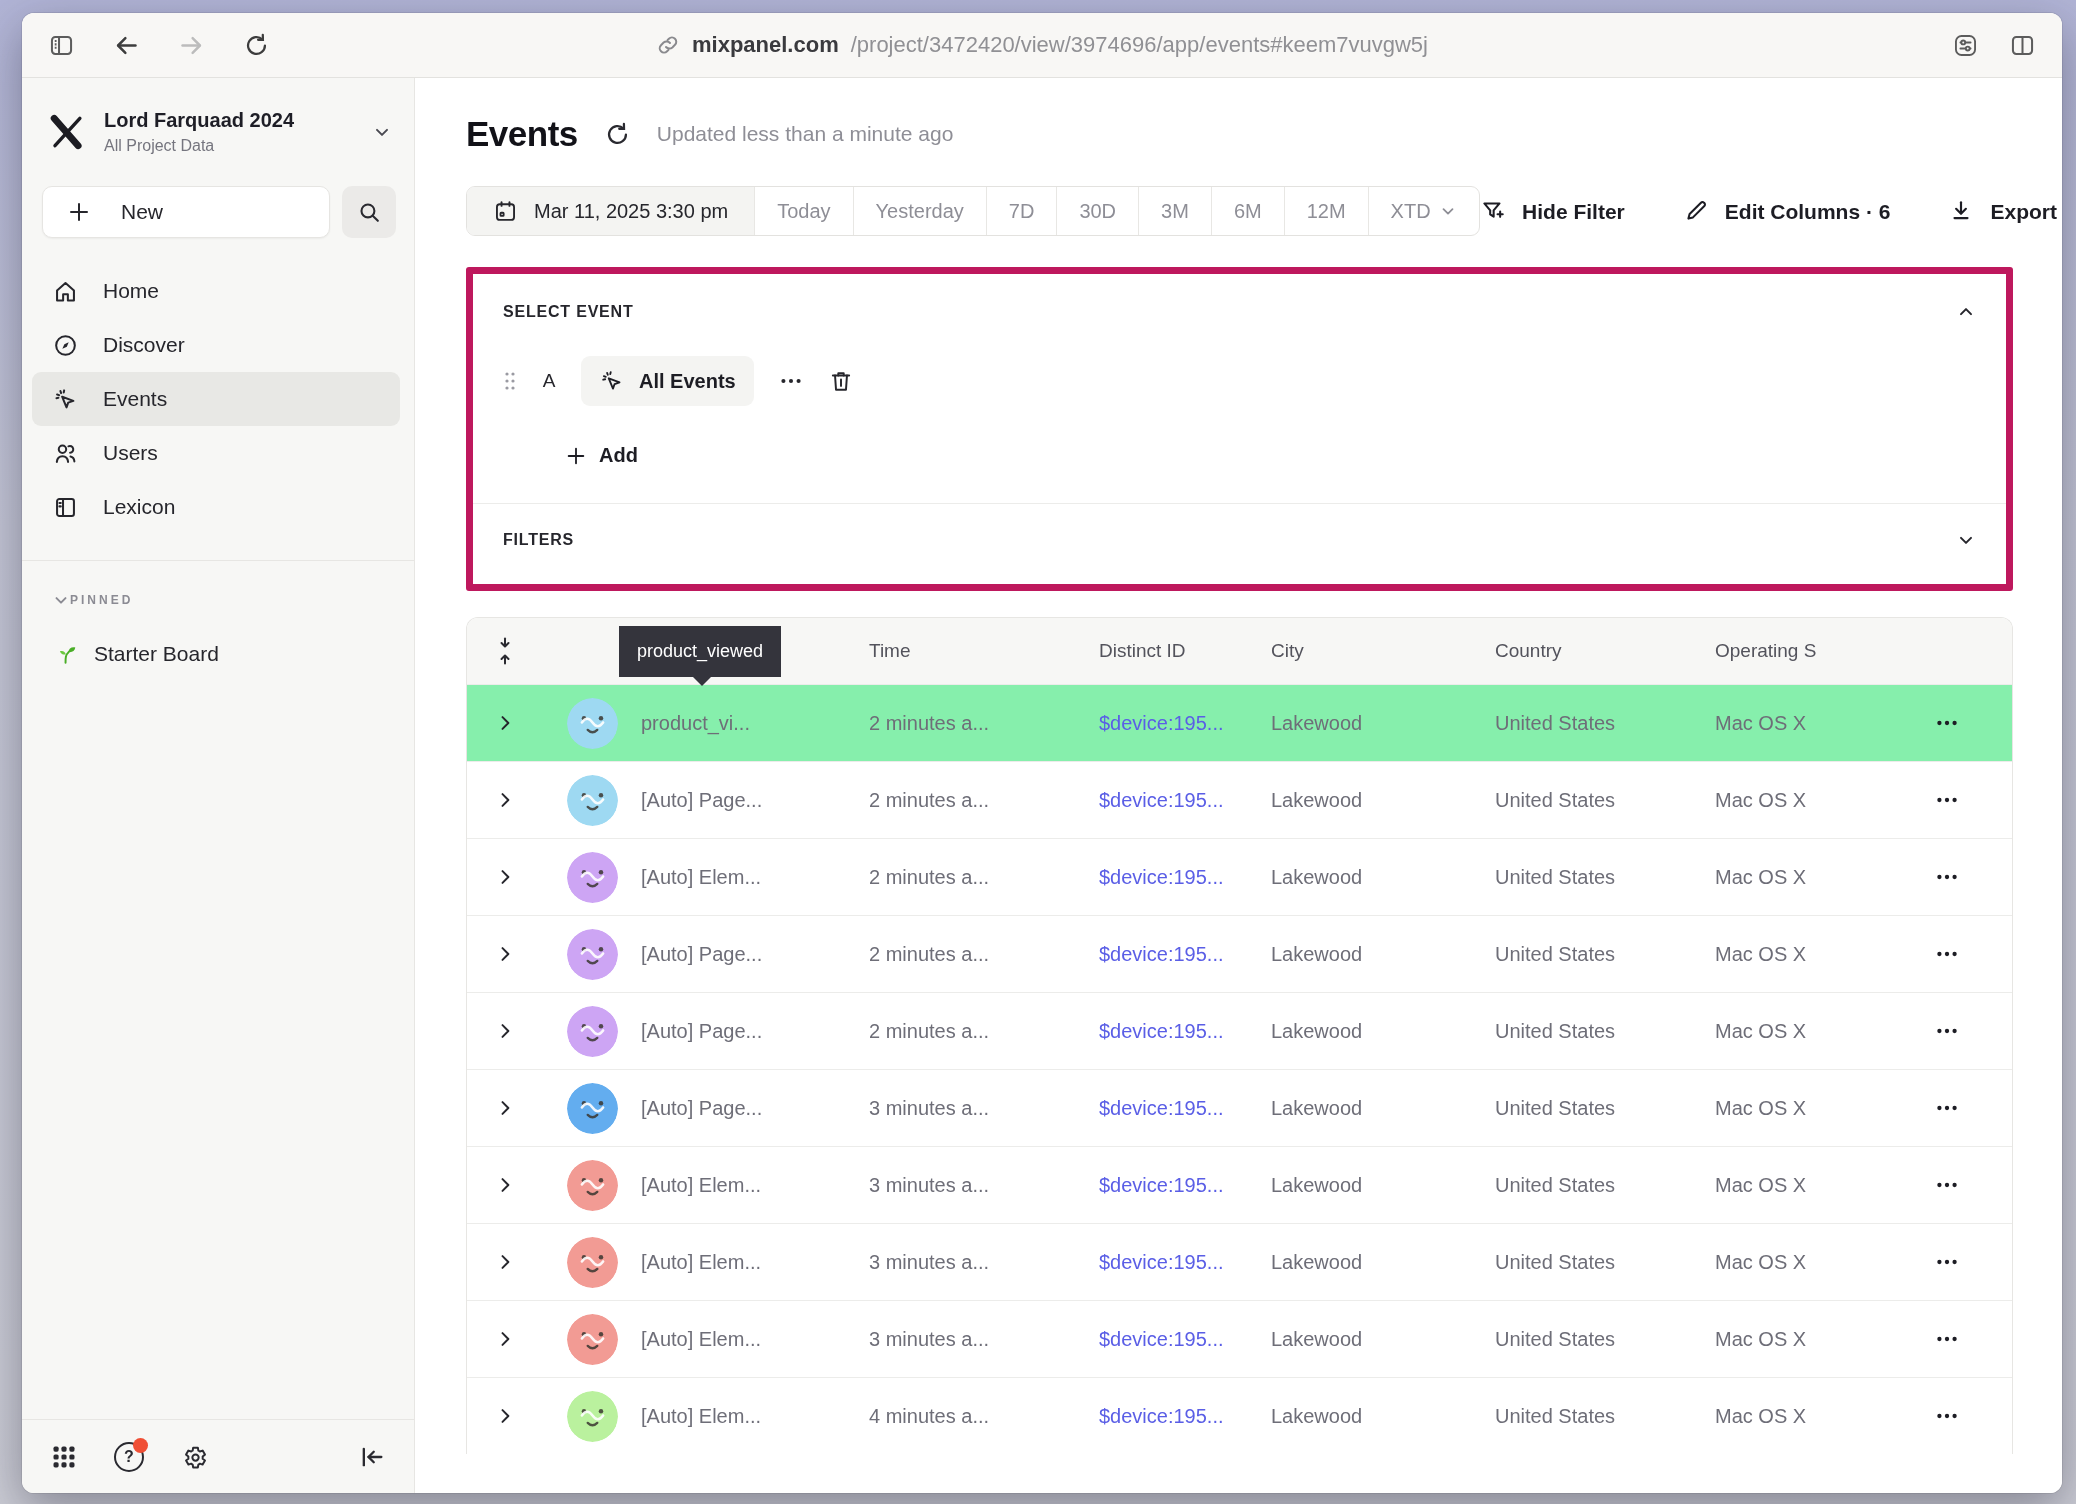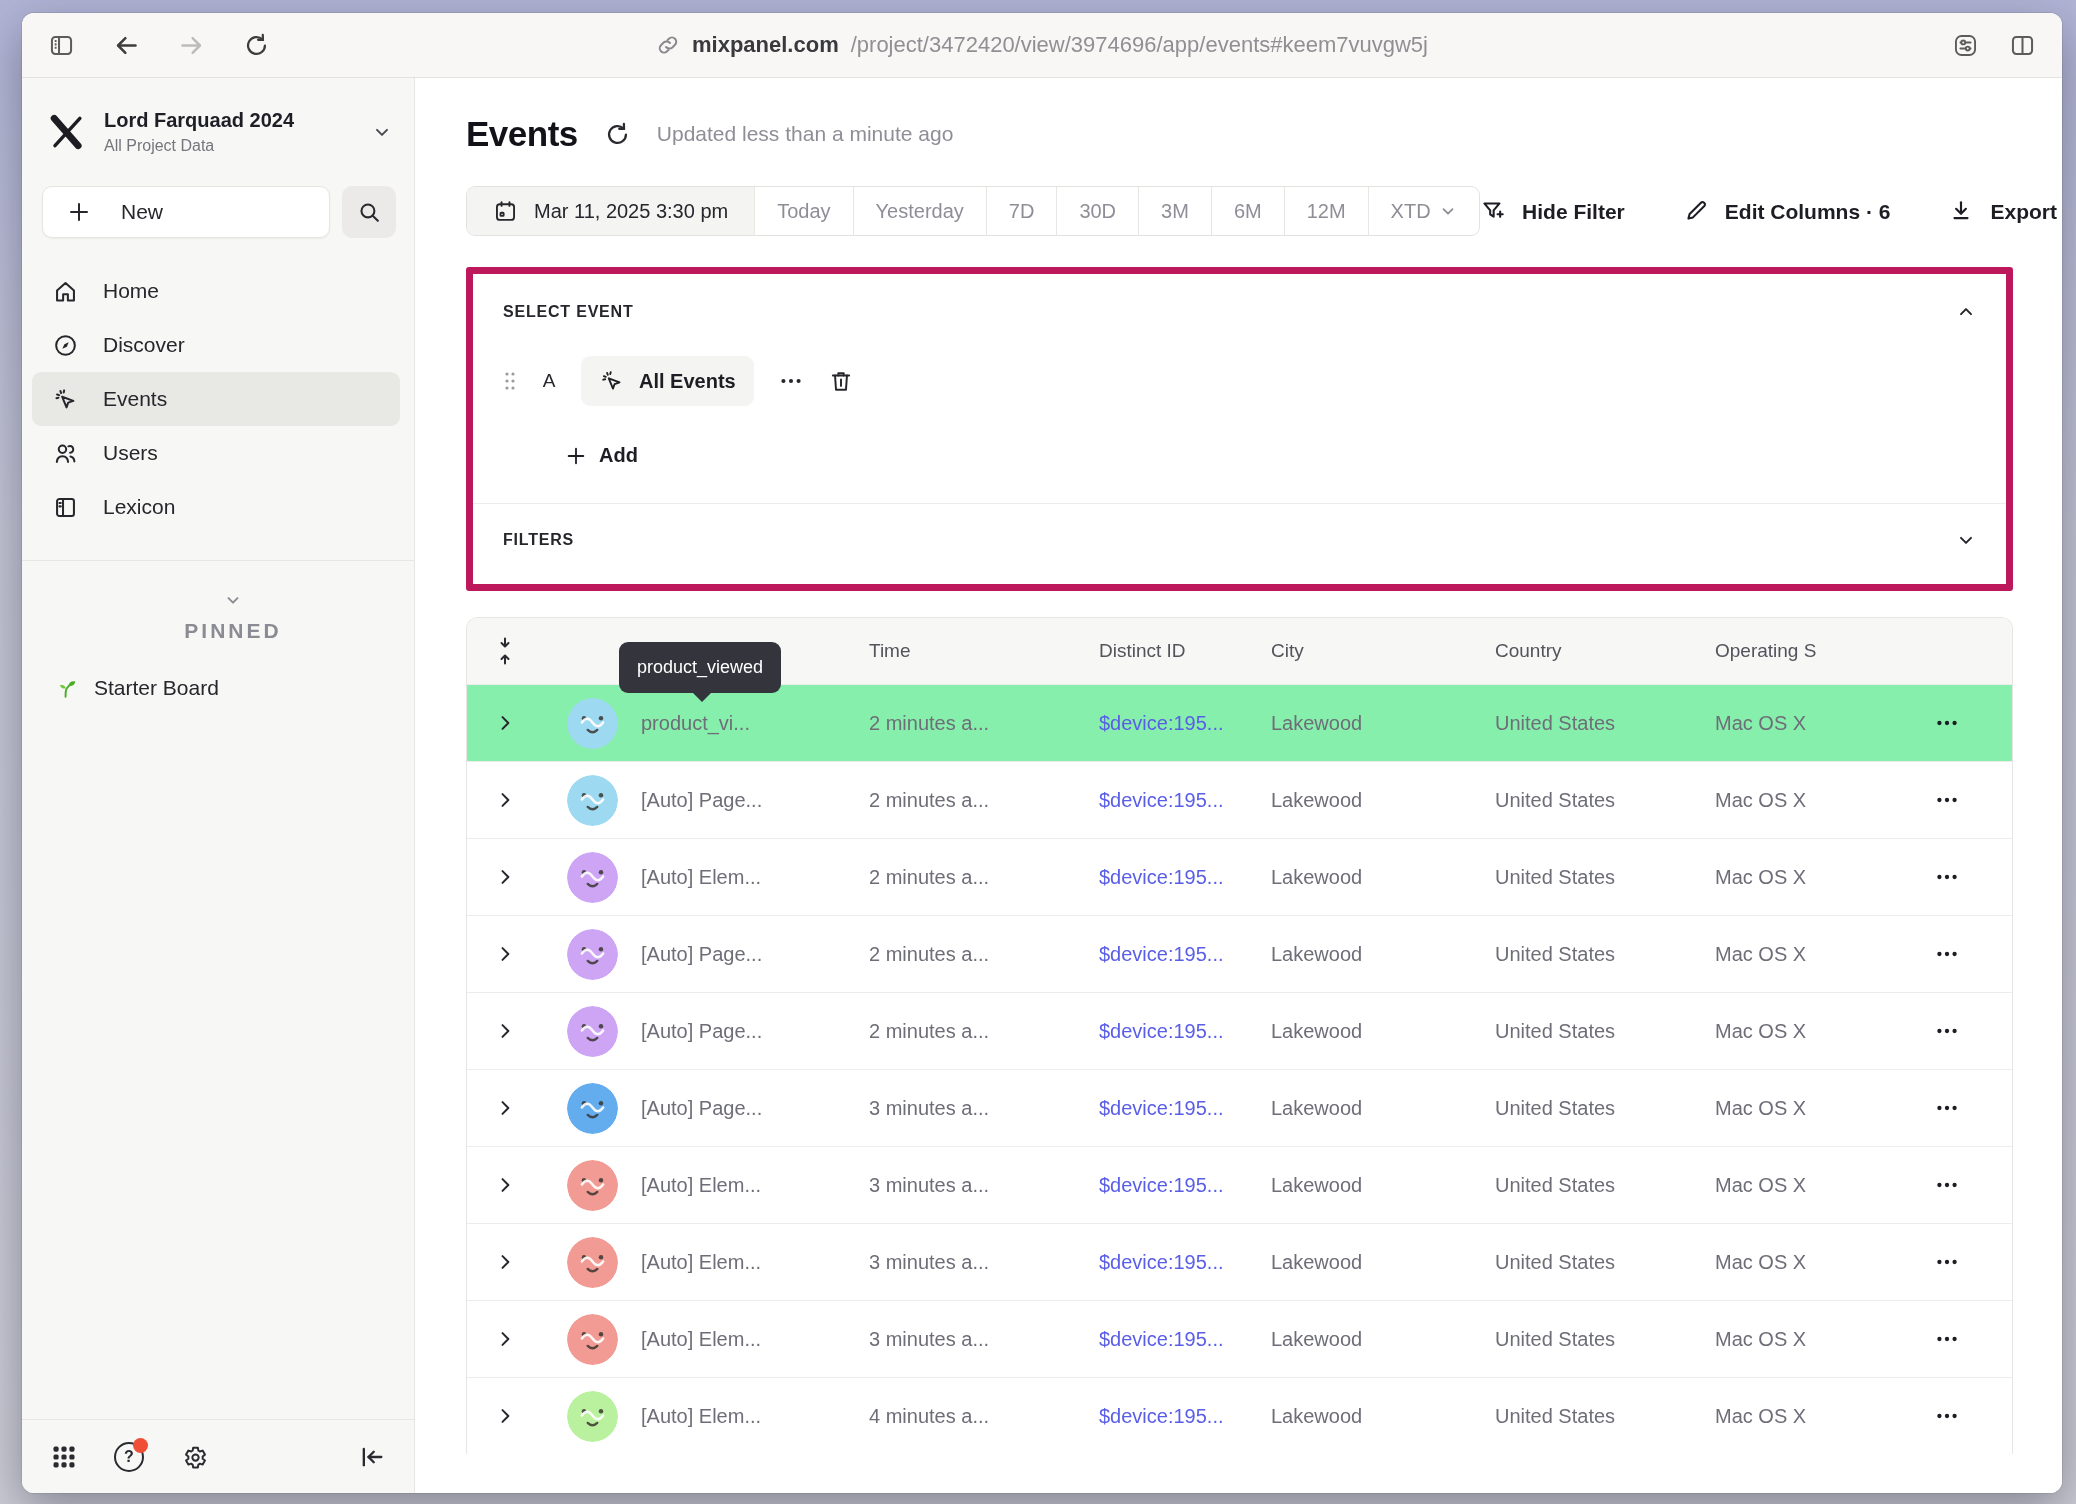--- a/index.html
+++ b/index.html
@@ -45,22 +45,22 @@
              padding:0 24px; font-size:21px; font-weight:500; color:#26262c; cursor:pointer; }
   .btn-search { width:54px; height:52px; background:#ebeae8; border-radius:10px; display:flex;
                 align-items:center; justify-content:center; color:#2a2a30; cursor:pointer; }
   nav { margin-top:26px; }
   .nav-item { display:flex; align-items:center; gap:24px; height:54px; margin:0 14px 0 10px;
               padding:0 0 0 20px; border-radius:9px; font-size:21px; font-weight:500;
               color:#26262c; cursor:pointer; }
   .nav-item.active { background:#e8e8e5; }
   .nav-ic { width:27px; height:27px; color:#26262c; flex:0 0 27px; }
   .side-div { border-top:1px solid #e7e6e3; margin-top:26px; }
-  .pinned-hdr { display:flex; align-items:center; gap:10px; margin:30px 0 0 30px;
-                font-size:21px; font-weight:700; letter-spacing:3px; color:#8b8b93; cursor:pointer;flex-direction:column; }
+  .pinned-hdr { display:flex; align-items:center; gap:0; margin:30px 0 0 30px;
+                font-size:12px; font-weight:700; letter-spacing:3px; color:#8b8b93; cursor:pointer; }
   .pinned-item { display:flex; align-items:center; gap:16px; margin:32px 0 0 30px;
                  font-size:21px; font-weight:500; color:#26262c; cursor:pointer; }
   .side-spacer { flex:1; }
   .side-foot { border-top:1px solid #e7e6e3; height:74px; display:flex; align-items:center;
                padding:0 28px; gap:36px; color:#2a2a30; }
   .foot-ic { width:28px; height:28px; cursor:pointer; }
   .help-wrap { position:relative; width:30px; height:30px; border:2.4px solid #2a2a30; border-radius:50%;
                display:flex; align-items:center; justify-content:center; font-size:16px; font-weight:700;
                color:#2a2a30; cursor:pointer; }
   .help-dot { position:absolute; right:-6px; top:-6px; width:15px; height:15px; border-radius:50%;
@@ -117,22 +117,22 @@
   .trow.hl { background:#86efac; }
   .c { white-space:nowrap; overflow:hidden; }
   .c.expand { display:flex; justify-content:center; color:#26262c; }
   .c.expand svg { width:20px; height:20px; cursor:pointer; }
   .c.avatarc { display:flex; justify-content:center; }
   .avatar { width:51px; height:51px; border-radius:50%; display:block; }
   .c.idl span { color:#5a5ee6; cursor:pointer; }
   .c.dots { display:flex; justify-content:center; color:#1d1d24; }
   .c.dots svg { width:26px; height:26px; cursor:pointer; }
   
-  .tooltip { position:absolute; left:152px; top:24px; background:#34343c; color:#fff;
-             font-size:18px; padding:15px 18px; border-radius:9px; z-index:5; white-space:nowrap; }
+  .tooltip { position:absolute; left:152px; top:8px; background:#34343c; color:#fff;
+             font-size:18px; padding:15px 18px; border-radius:0; z-index:5; white-space:nowrap; }
   .tooltip:after { content:""; position:absolute; left:45%; bottom:-9px; border:10px solid transparent;
                    border-top-color:#34343c; border-bottom:none; }
   svg { display:block; }
 </style>
 </head>
 <body>
 
 <div id="stage">
 <div id="window">
 

